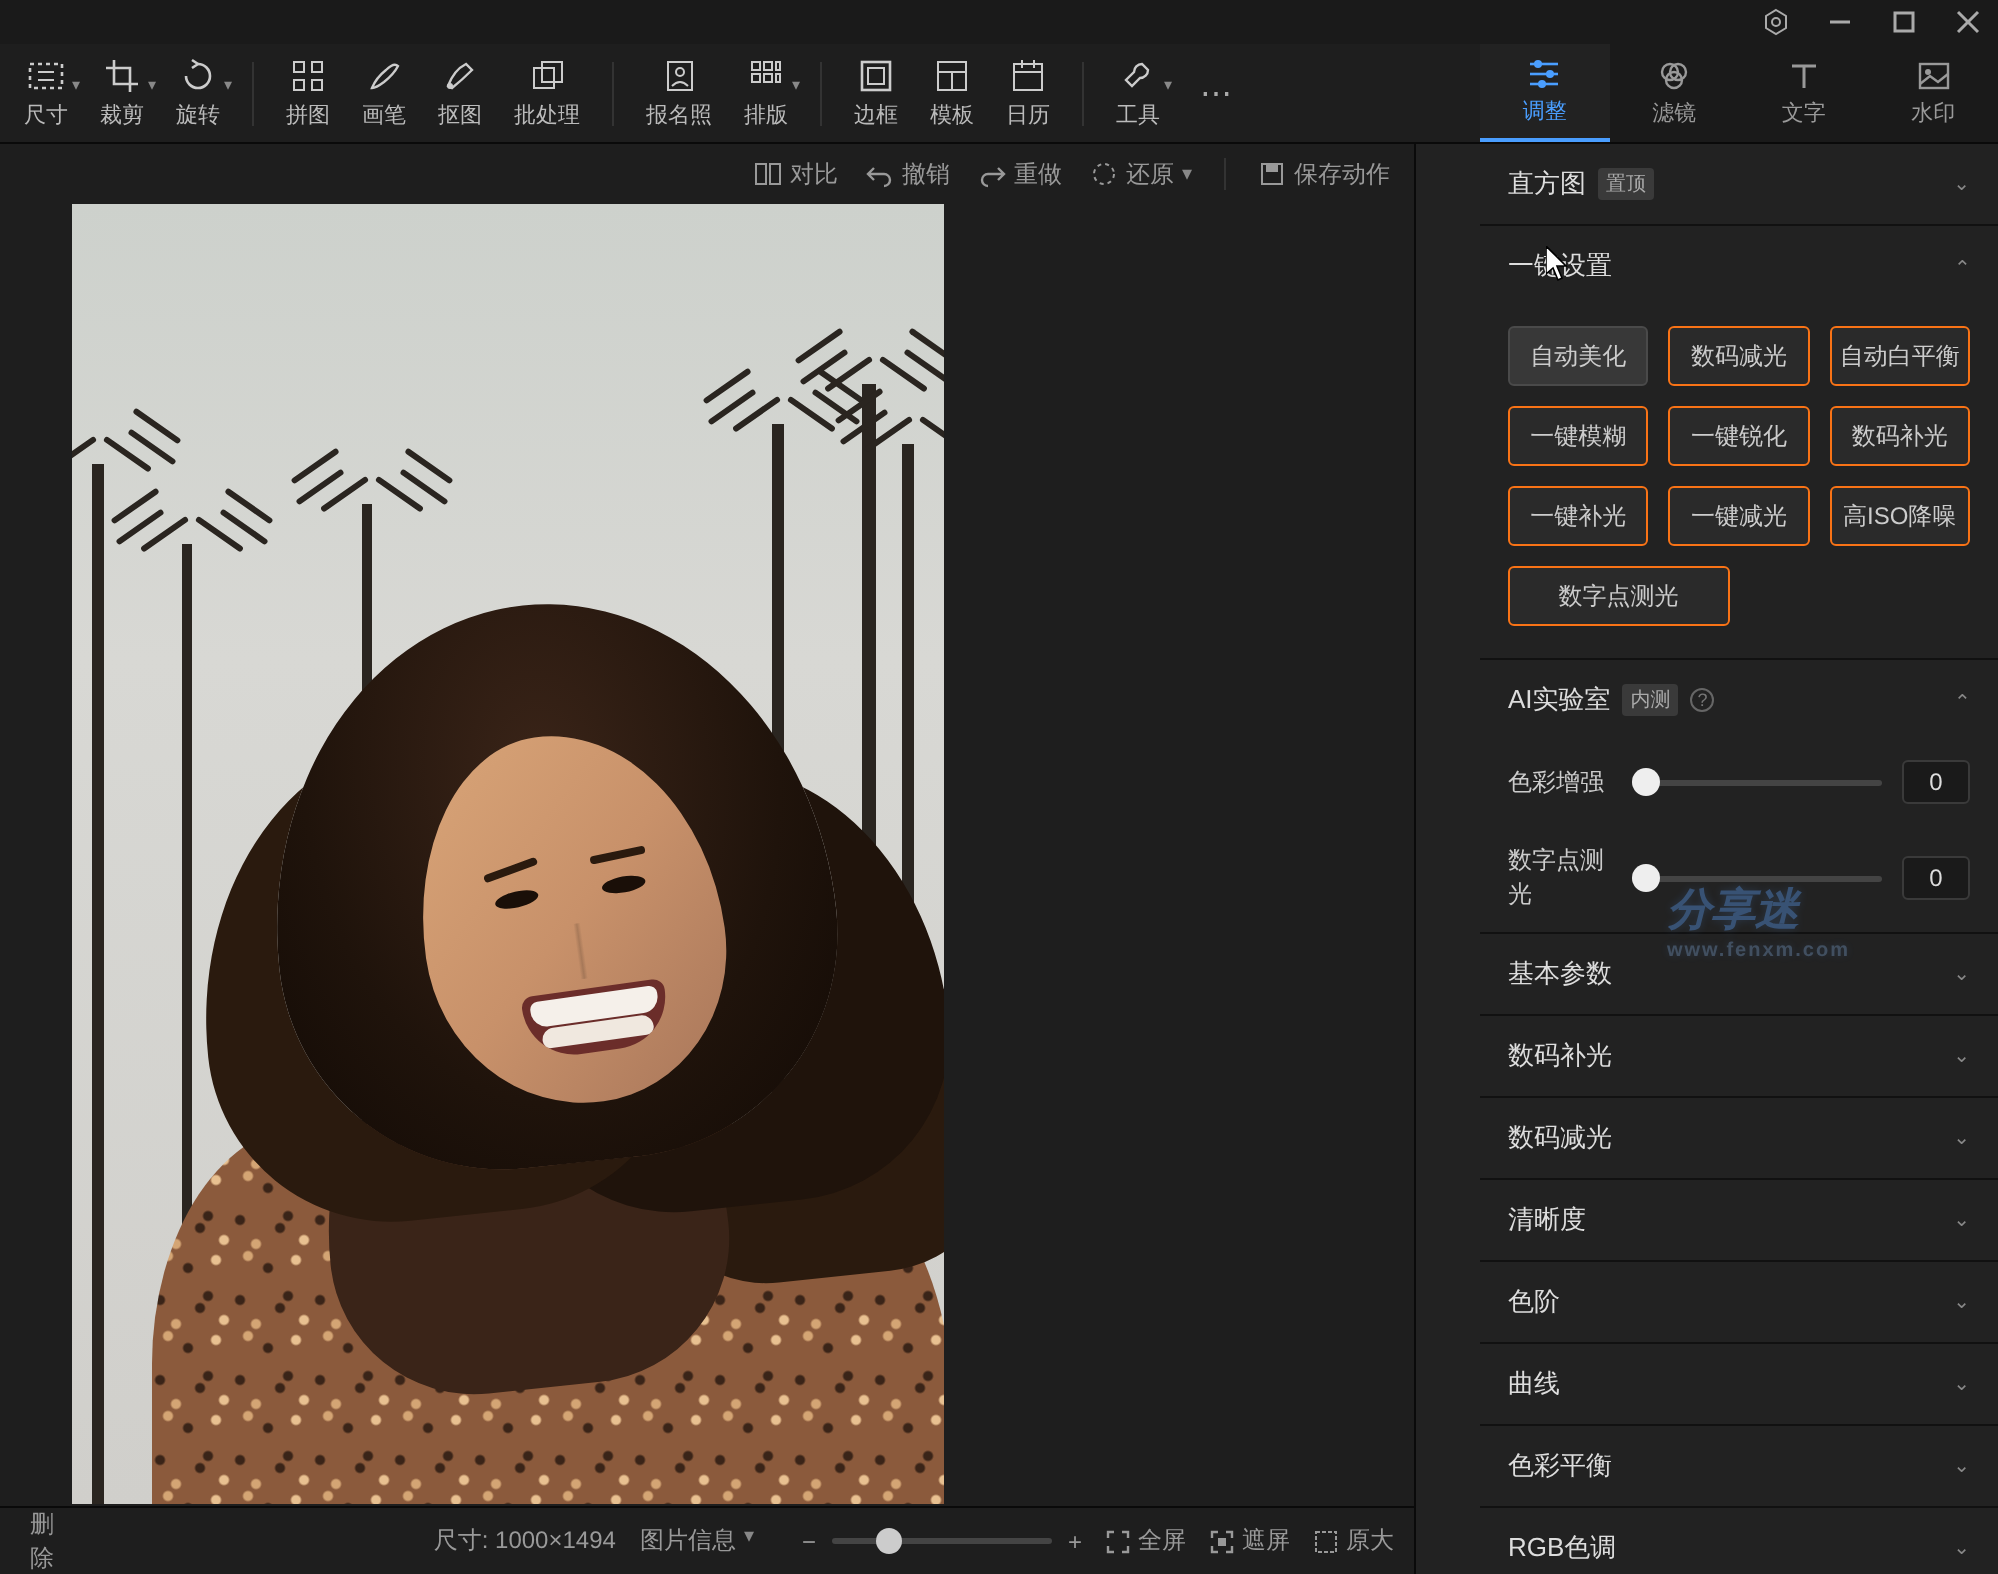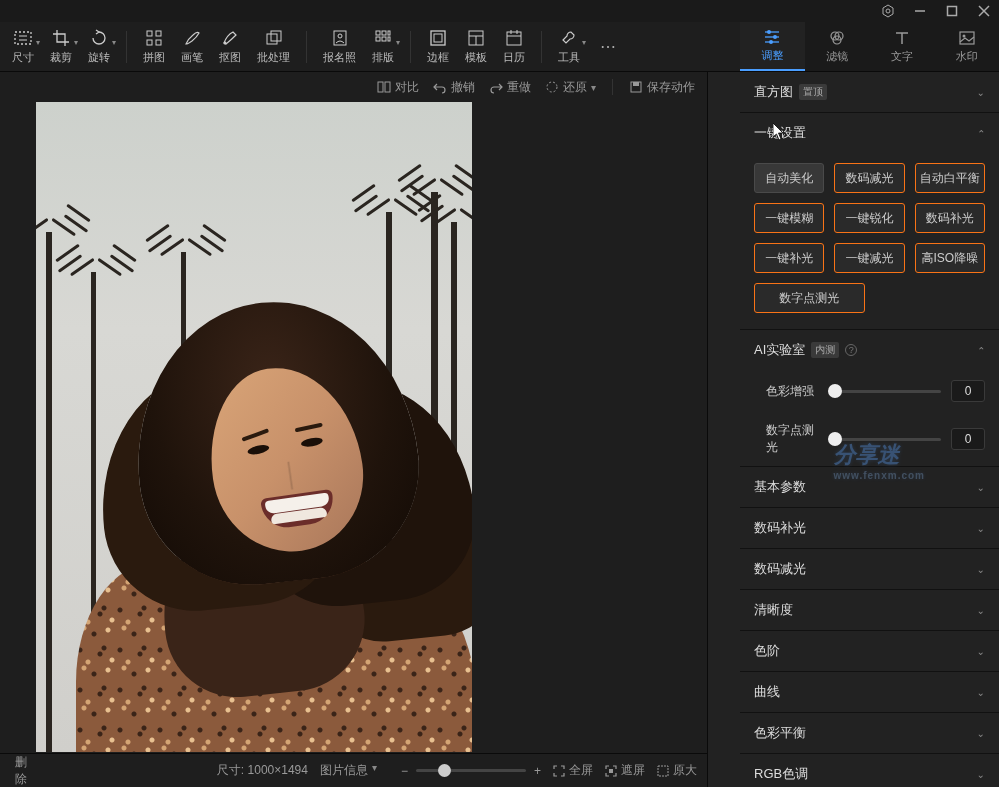--- a/index.html
+++ b/index.html
@@ -185,21 +185,21 @@
   height: 30px; border: 1px solid #f97316; background: #2a2a2a; color: #ccc;
   font-size: 12px; border-radius: 3px; display: flex; align-items: center; justify-content: center;
 }
 .preset-btn.sel { background: #383838; border-color: #4a4a4a; }
 .preset-row2 { grid-column: span 3; display: grid; grid-template-columns: repeat(2,1fr); gap:10px; }
 .preset-row2 .preset-btn { height: 30px; padding: 0 12px; }
 
 .slider-row {
   display: flex; align-items: center; padding: 10px 14px; gap: 10px; font-size: 12px;
 }
-.slider-label { width: 52px; color: #ccc; margin-left: 12px; }
+.slider-label { width: 52px; color: #ccc; }
 .slider-track {
   flex: 1; height: 3px; background: #444; position: relative; border-radius: 2px;
 }
 .slider-thumb {
   position: absolute; top: -6px; left: 0; width: 14px; height: 14px;
   background: #eee; border-radius: 50%;
 }
 .slider-val {
   width: 34px; height: 22px; background: #1a1a1a; border: 1px solid #3a3a3a;
   border-radius: 3px; display: flex; align-items: center; justify-content: center;

